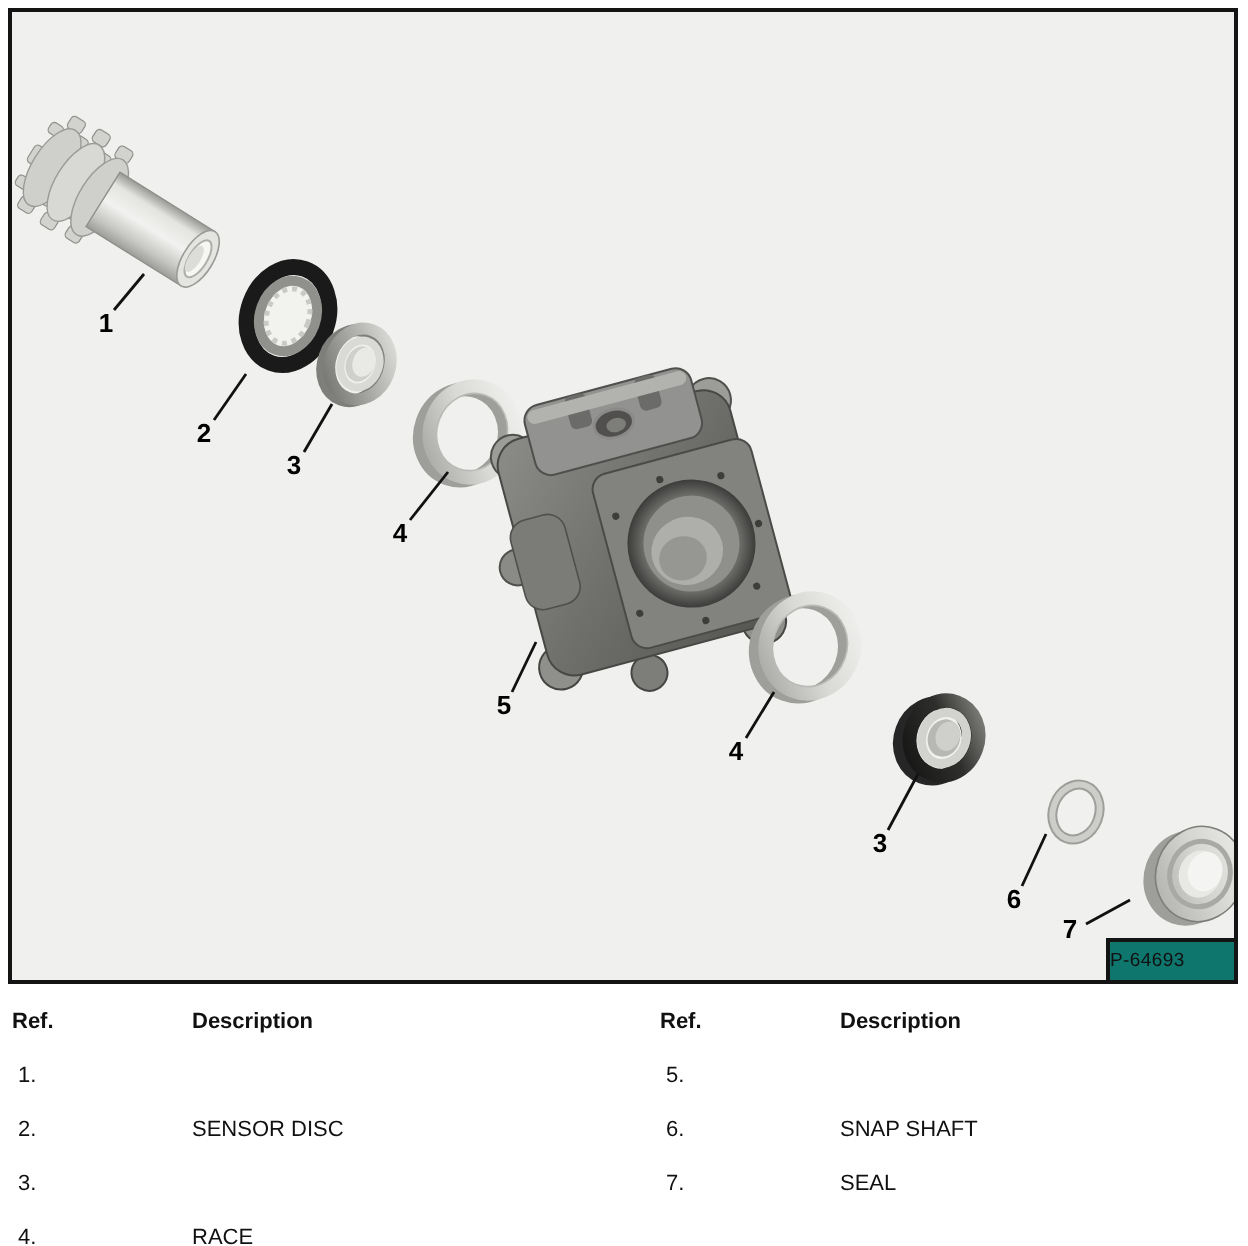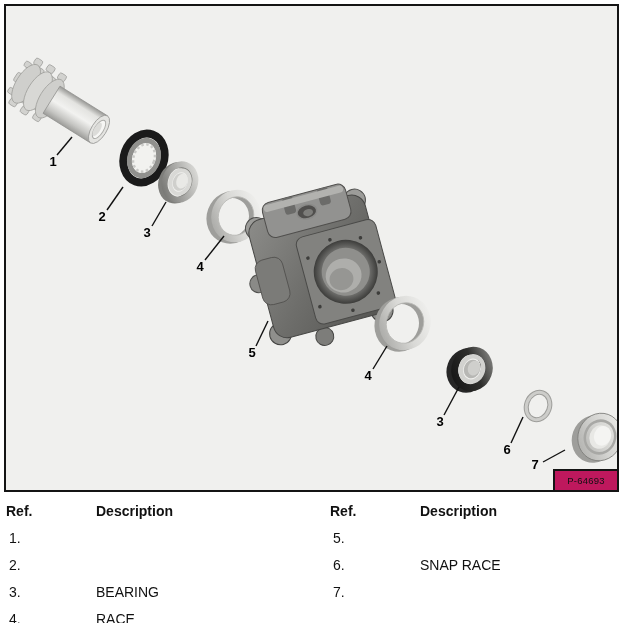--- a/index.html
+++ b/index.html
@@ -20,32 +20,32 @@
     border: 2px solid #141414;
     background: #f0f0ee;
   }
   .diagram-frame svg { position: absolute; left: 0; top: 0; display: block; }
 
   .part-number-box {
     position: absolute;
     right: -2px; bottom: -2px;
     width: 62px; height: 19px;
     border: 2px solid #141414;
-    background: #be185d;
-    display: flex; align-items: center; justify-content: center;
+    background: #0f766e;
+    display: flex; align-items: center; 
     font-size: 9.5px;
     letter-spacing: 0.2px;
   }
 
   
   .ref-table {
     position: absolute;
     left: 0; top: 497px;
     width: 624px; height: 126px;
-    font-size: 14px;
+    font-size: 11px;
   }
   .t-col { position: absolute; top: 0; padding-top: 8px; }
   .t-col-left  { left: 6px;   width: 300px; }
   .t-col-right { left: 330px; width: 290px; }
   .t-line { height: 27px; display: flex; align-items: flex-start; line-height: 13px; }
   .t-header { font-weight: bold; }
   .cell-ref  { width: 52px; flex: 0 0 auto; }
   .t-row .cell-ref { width: 49px; padding-left: 3px; }
   .cell-desc { flex: 1 1 auto; padding-left: 38px; }
 </style>
@@ -249,42 +249,43 @@
     <div class="t-col t-col-left">
       <div class="t-line t-header">
         <span class="cell-ref">Ref.</span>
         <span class="cell-desc">Description</span>
       </div>
       <div class="t-line t-row">
         <span class="cell-ref">1.</span>
       </div>
       <div class="t-line t-row">
         <span class="cell-ref">2.</span>
+        <span class="cell-desc">SENSOR DISC</span>
       </div>
       <div class="t-line t-row">
         <span class="cell-ref">3.</span>
-        <span class="cell-desc">BEARING</span>
       </div>
       <div class="t-line t-row">
         <span class="cell-ref">4.</span>
         <span class="cell-desc">RACE</span>
       </div>
     </div>
 
     <div class="t-col t-col-right">
       <div class="t-line t-header">
         <span class="cell-ref">Ref.</span>
         <span class="cell-desc">Description</span>
       </div>
       <div class="t-line t-row">
         <span class="cell-ref">5.</span>
       </div>
       <div class="t-line t-row">
         <span class="cell-ref">6.</span>
-        <span class="cell-desc">SNAP RACE</span>
+        <span class="cell-desc">SNAP SHAFT</span>
       </div>
       <div class="t-line t-row">
         <span class="cell-ref">7.</span>
+        <span class="cell-desc">SEAL</span>
       </div>
     </div>
 
   </div>
 </div>
 
 </body></html>

